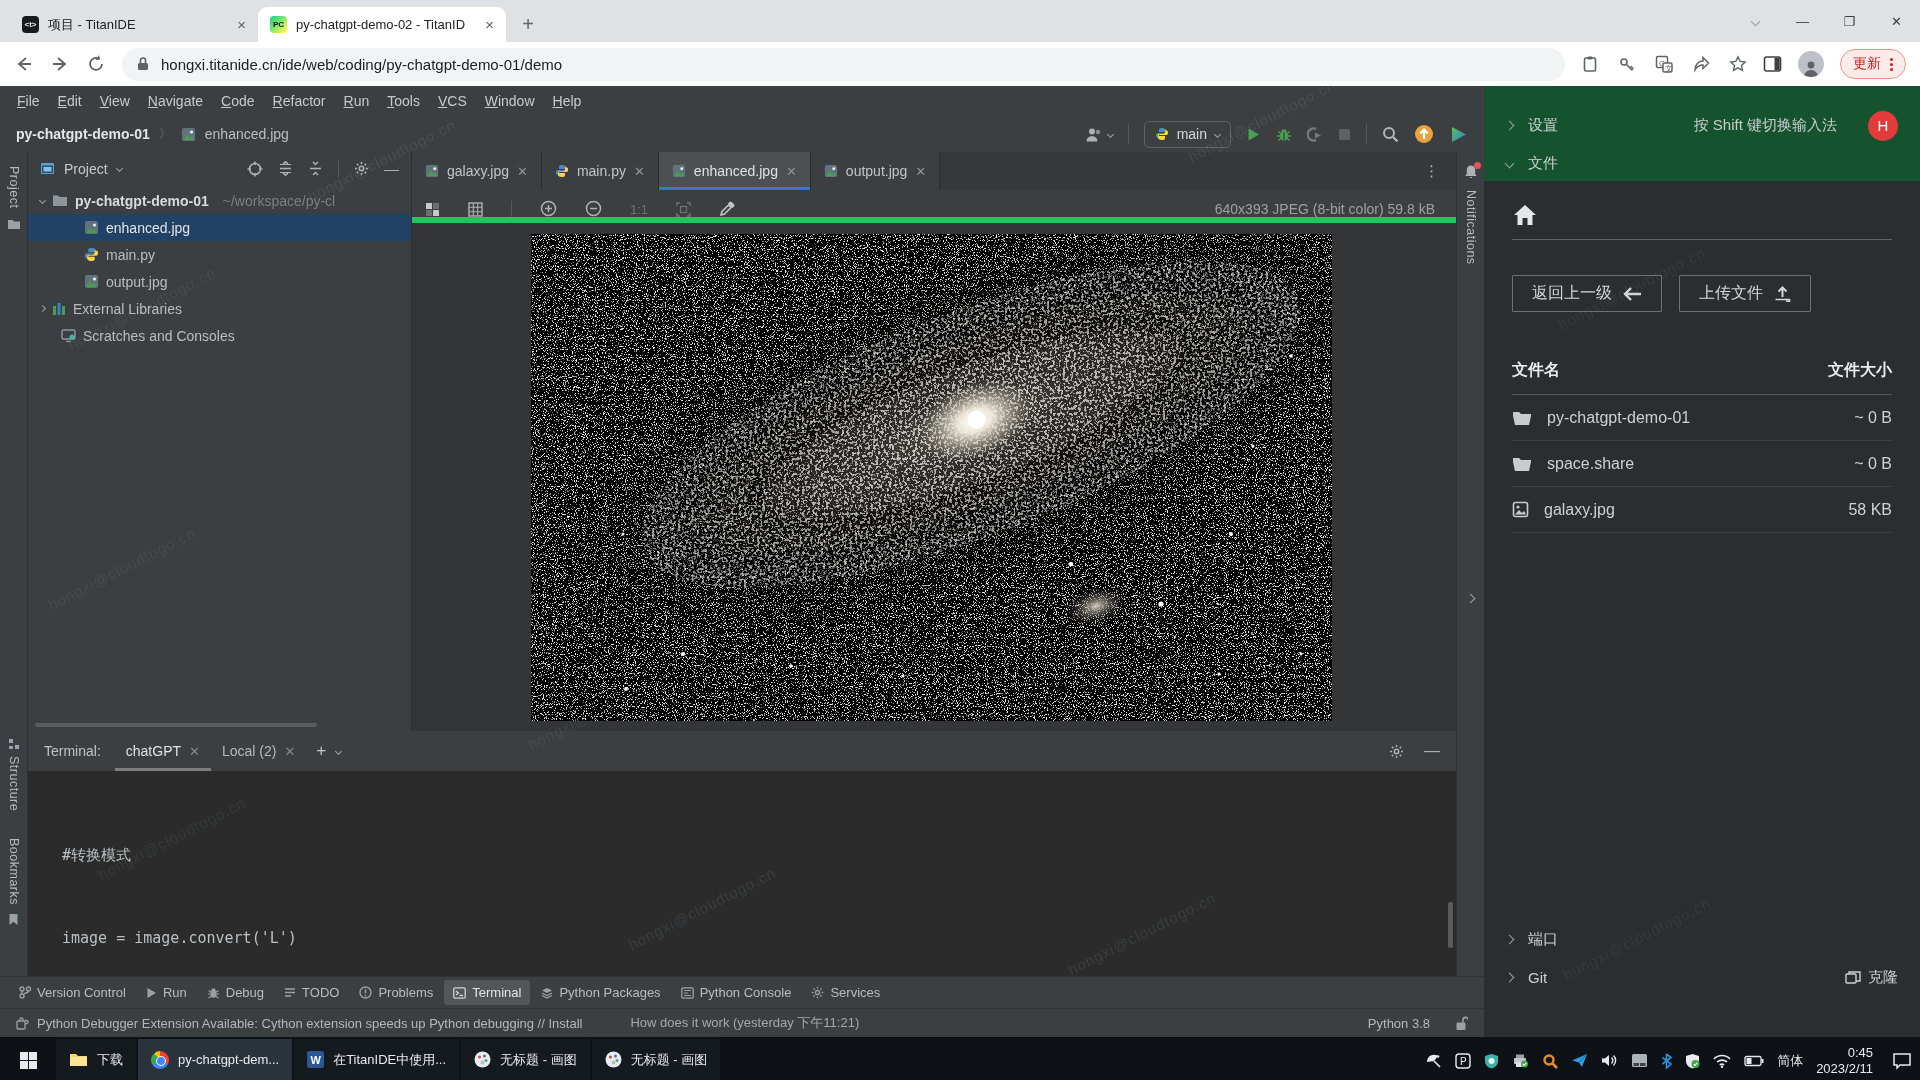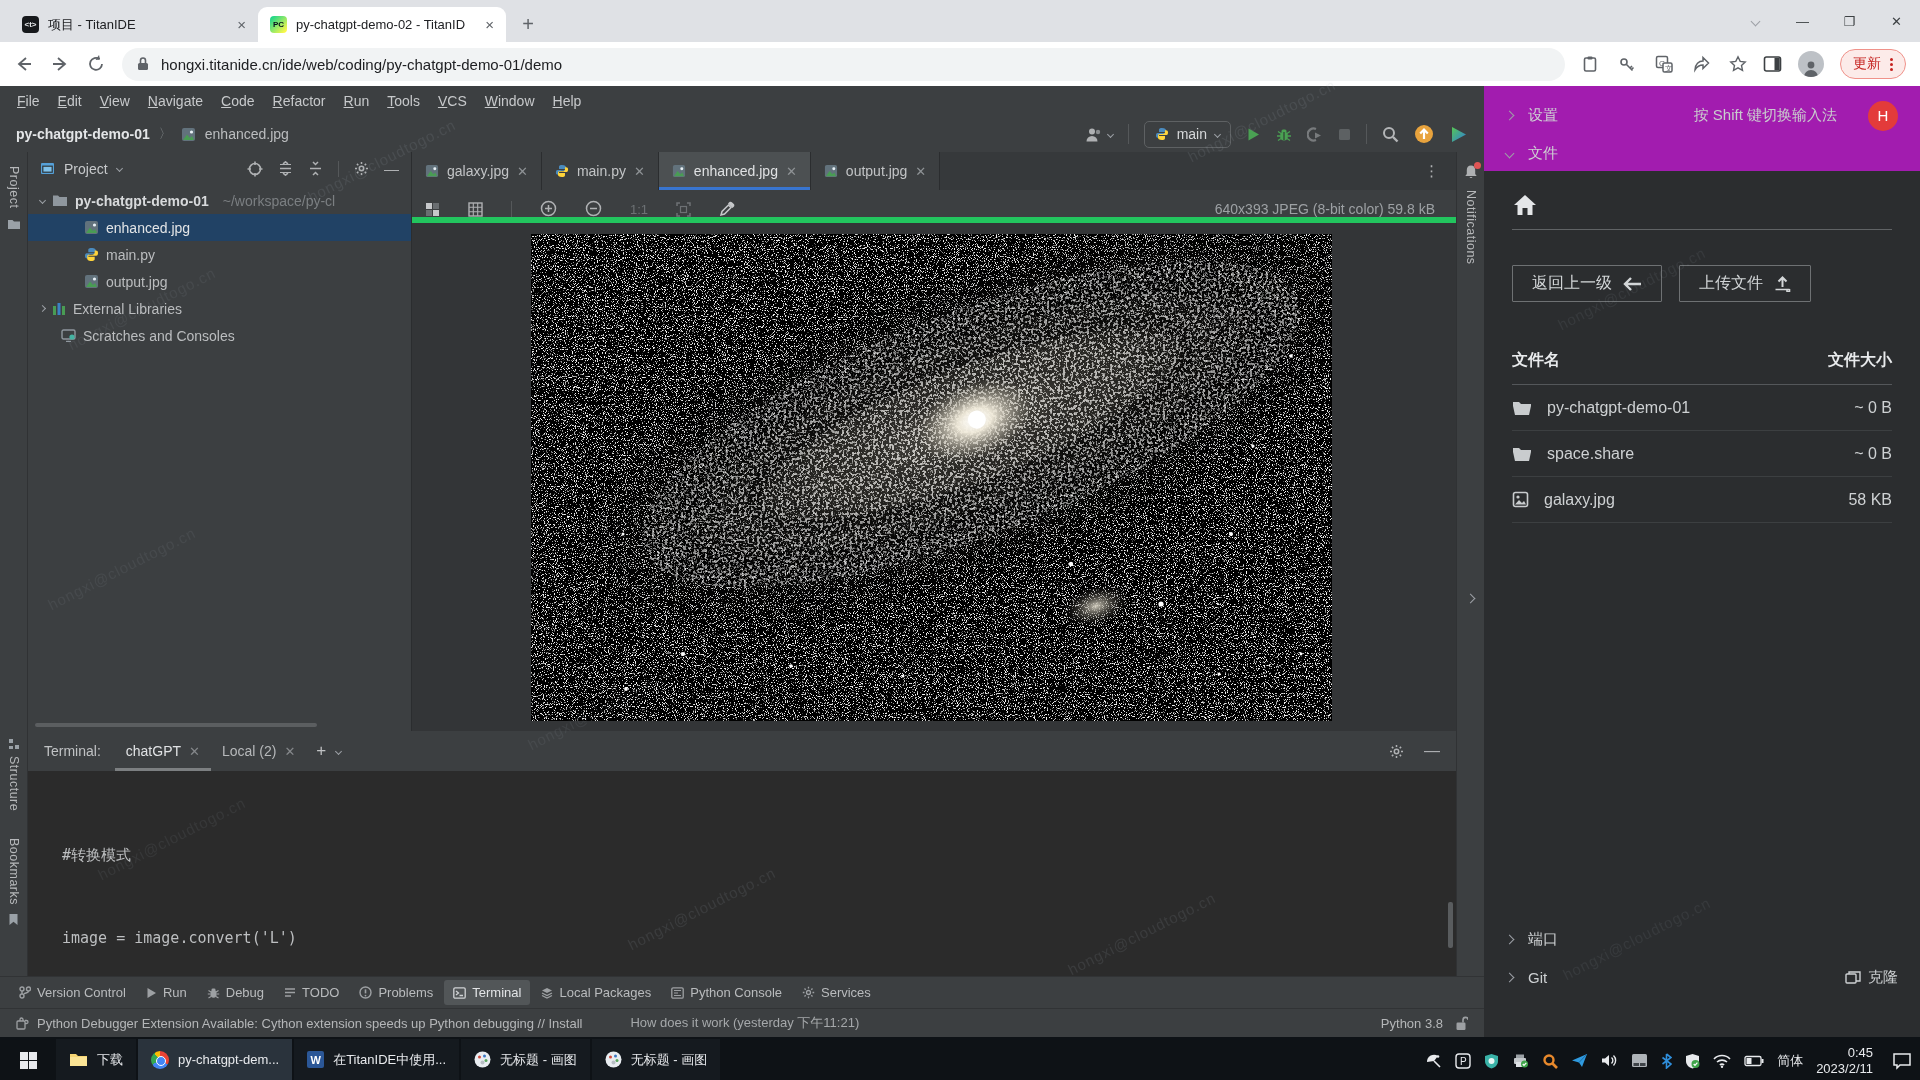--- a/index.html
+++ b/index.html
@@ -76,24 +76,24 @@
 .tt-plus{color:#c0c2c4;font-size:17px;padding:0 10px}
 .term-right{margin-left:auto;display:flex;gap:20px;align-items:center;color:#afb1b3}
 .term-body{padding:16px 0 0 34px;font-family:"DejaVu Sans Mono",monospace;font-size:15px;line-height:27.5px;color:#bdbfc1;white-space:pre}
 .term-scroll{position:absolute;right:3px;bottom:28px;width:5px;height:46px;background:#595c5e;border-radius:2px}
 
 .tool-windows-bar{position:absolute;top:890px;left:0;width:1484px;height:32px;background:#3c3f41;border-top:1px solid #313335;display:flex;align-items:center;padding:0 10px;gap:2px;font-size:13px;color:#b9bbbd}
 .twi{display:flex;align-items:center;gap:6px;padding:5px 9px;border-radius:3px}
 .twi.active{background:#525658;color:#e2e4e6}
 .statusbar{position:absolute;top:922px;left:0;width:1484px;height:29px;background:#3c3f41;border-top:1px solid #313335;display:flex;align-items:center;padding:0 16px;gap:8px;font-size:13px;color:#b4b6b8}
 .sb-hint{margin-left:40px;color:#a5a8aa}
-.sb-right{margin-left:auto;display:flex;align-items:center;gap:12px}
+.sb-right{margin-left:auto;display:flex;align-items:center;gap:25px}
 
 .sidebar{position:absolute;left:1484px;top:86px;width:436px;height:951px;background:#2b2d2f;color:#ced1d3;font-size:15px}
-.sb-top{background:#a21caf;padding-top:10px}
+.sb-top{background:#14532d;padding-top:20px}
 .sb-row{display:flex;align-items:center;gap:15px;height:39px;padding:0 22px}
 .ime{margin-left:auto;color:#c9ccce}
 .avatar-h{width:30px;height:30px;border-radius:50%;background:#e33b3b;color:#fff;display:flex;align-items:center;justify-content:center;font-size:15px;margin-left:16px;flex:none}
 .sb-body{padding:0 28px;position:relative}
 .sb-divider{height:1px;background:#606365;margin-top:12px}
 .btnrow{display:flex;gap:17px;margin-top:35px}
 .sbtn{height:37px;border:1px solid #6e7173;display:flex;align-items:center;gap:11px;padding:0 19px;font-size:16px;color:#d3d6d8;background:transparent;border-radius:1px}
 .ftable{margin-top:48px}
 .fhead{display:flex;align-items:center;font-weight:bold;color:#e9ebed;font-size:16px;padding-bottom:13px;border-bottom:1px solid #54575a}
 .fgrow{flex:1}
@@ -694,21 +694,21 @@
           <rect x="0.8" y="0.8" width="11.4" height="10.4" rx="1.3" stroke="#d0d2d4" stroke-width="1.3" fill="none"></rect>
           <path d="M3 4 L5.5 6 L3 8 M6.5 8.5 H10" stroke="#d0d2d4" stroke-width="1.3" fill="none"></path>
         </svg>
       <span>Terminal</span>
     </div>
     <div class="twi">
       <svg width="12" height="12" viewBox="0 0 12 12">
           <path d="M6 1 L11 3.5 L6 6 L1 3.5 Z" fill="#9da0a3"></path>
           <path d="M1 6 L6 8.5 L11 6 M1 8.5 L6 11 L11 8.5" stroke="#9da0a3" stroke-width="1.2" fill="none"></path>
         </svg>
-      <span>Local Packages</span>
+      <span>Python Packages</span>
     </div>
     <div class="twi">
       <svg width="13" height="12" viewBox="0 0 13 12">
           <rect x="0.8" y="0.8" width="11.4" height="10.4" rx="1.3" stroke="#9da0a3" stroke-width="1.3" fill="none"></rect>
           <path d="M3 8.5 H10 M3 3.5 H10 M3 6 H7" stroke="#9da0a3" stroke-width="1.2"></path>
         </svg>
       <span>Python Console</span>
     </div>
     <div class="twi">
       <svg width="13" height="13" viewBox="0 0 13 13">

